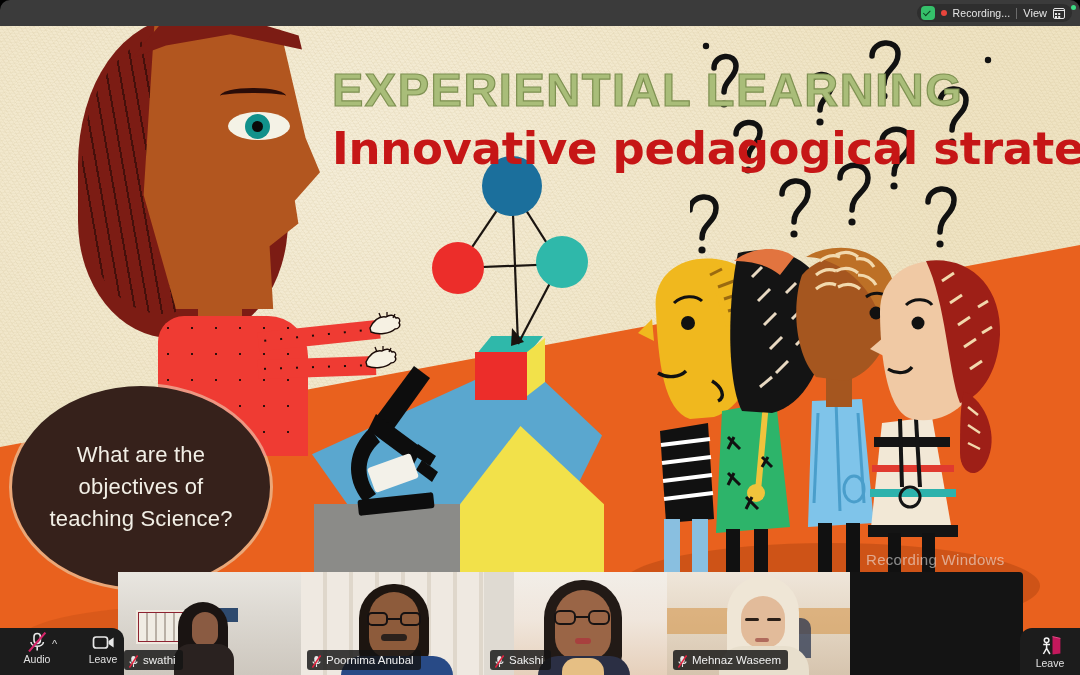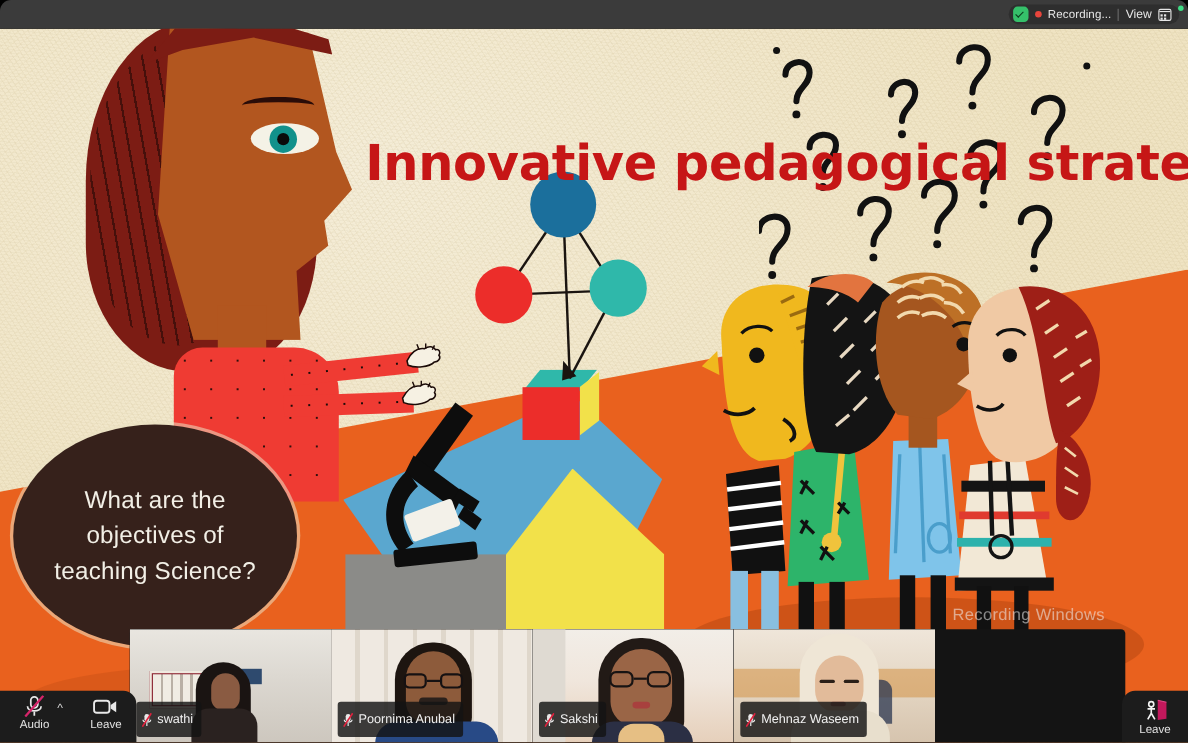--- a/index.html
+++ b/index.html
@@ -201,36 +201,36 @@
 
   
   .strip{
     position:absolute; left:118px; top:572px; width:905px; height:103px;
     background:#141414; display:flex; z-index:20;
     border-top-left-radius:4px; border-top-right-radius:4px;
   }
   .tile{ position:relative; height:103px; overflow:hidden; background:#101010; }
   .tile .vid{ position:absolute; inset:0; }
   .nametag{
-    position:absolute; left:6px; bottom:5px; height:32px;
+    position:absolute; left:6px; bottom:5px; height:20px;
     display:flex; align-items:center; gap:5px;
     background:rgba(20,20,20,.82); border-radius:3px; padding:0 7px 0 5px;
     z-index:3;
   }
   .mic-off{ width:9px; height:13px; position:relative; flex:none;}
   .mic-off svg{ width:100%; height:100%; }
   .nametag span{ color:#f0f0f0; font-size:11.5px; white-space:nowrap; }
 
   
   .toolbar{
     position:absolute; left:0px; top:628px; width:124px; height:47px;
     background:#1c1c1c; border-top-right-radius:12px; z-index:30;
     display:flex; align-items:center;
   }
-  .tb-item{ display:flex; flex-direction:column; align-items:flex-start; justify-content:center; gap:1px; }
+  .tb-item{ display:flex; flex-direction:column; align-items:center; justify-content:center; gap:1px; }
   .tb-item .glyph{ width:26px; height:20px; position:relative; }
   .tb-item .glyph svg{ width:100%; height:100%; }
   .tb-item .lbl{ color:#e2e2e2; font-size:10.5px; }
   .tb-audio{ position:absolute; left:18px; top:4px; width:38px;}
   .tb-caret{ position:absolute; left:52px; top:10px; color:#d8d8d8; font-size:11px; }
   .tb-video{ position:absolute; left:82px; top:4px; width:42px;}
 
   
   .leave{
     position:absolute; right:0px; top:628px; width:60px; height:47px;
@@ -493,20 +493,21 @@
           </g>
           <circle cx="288" cy="82" r="6.5" fill="#111"></circle>
           <path d="M276 64 C284 56 298 58 302 64" stroke="#111" stroke-width="3" fill="none"></path>
           <path d="M254 96 L240 108 L256 116" fill="#f0c9a4"></path>
           <path d="M258 128 C268 134 278 132 282 126" stroke="#111" stroke-width="3.2" fill="none"></path>
         </g>
       </svg>
     </div>
 
     <div class="slide-text">
+      <div class="ln ln1">EXPERIENTIAL LEARNING</div>
       <div class="ln ln2">Innovative pedagogical strategies</div>
     </div>
 
     <div class="ylogo">y.</div>
   </div>
 
   <div class="watermark">Recording Windows</div>
 
   <div class="strip">
 

